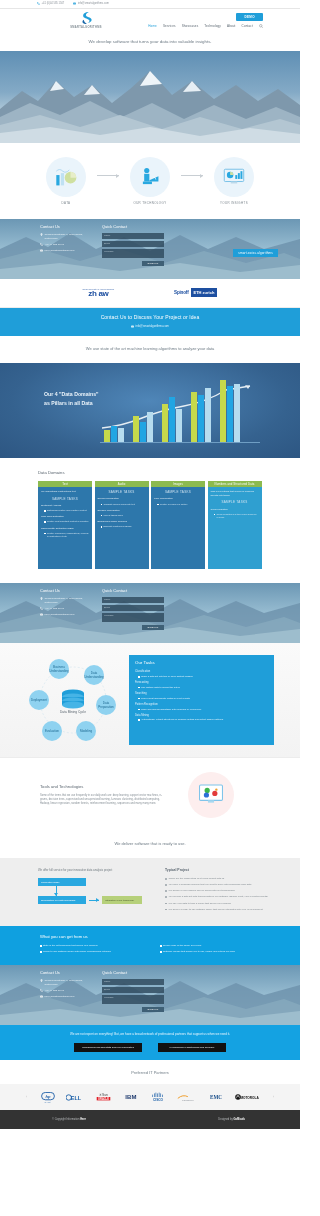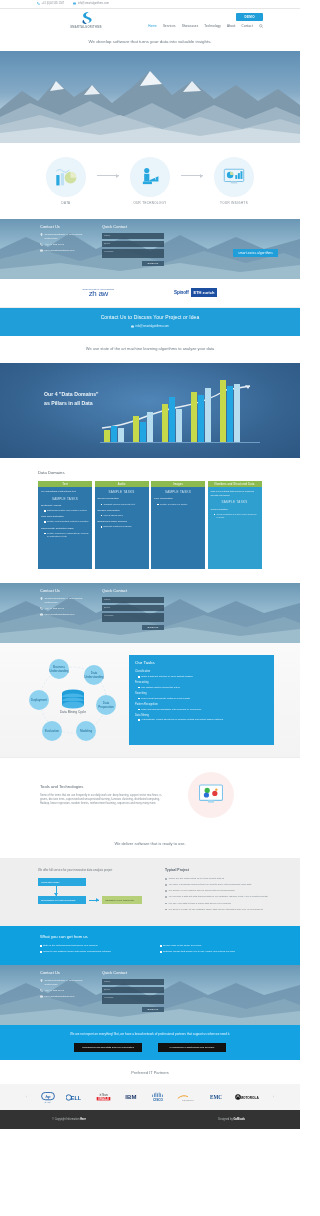--- a/index.html
+++ b/index.html
@@ -65,21 +65,21 @@
                 align-items:center; justify-content:center; margin-top:1px;}
   .qform .subwrap{display:flex;}
   .smart-tag { position:absolute; right:22px; top:30px; background:#1f9ed9; color:#fff;
                font-size:3px; padding:2px 5px; letter-spacing:.2px;}
 
   
   .logobar { height:29px; display:flex; align-items:center; justify-content:center; gap:60px;
              border-bottom:0.5px solid #ececec;}
   .zhaw { text-align:center; }
   .zhaw .sm { font-size:1.7px; color:#1d4fa0; letter-spacing:0.1px; line-height:1.35; }
-  .zhaw .big { font-size:8px; font-weight:normal; color:#1d4fa0; line-height:0.85; letter-spacing:-0.3px; margin-top:1px;}
+  .zhaw .big { font-size:8px; font-weight:bold; color:#1d4fa0; line-height:0.85; letter-spacing:-0.3px; margin-top:1px;}
   .eth { display:flex; align-items:center; gap:2px; }
   .eth .sp { font-size:4.6px; color:#1d4fa0; font-weight:bold; letter-spacing:-0.2px;}
   .eth .box { background:#1d4fa0; color:#fff; font-size:4px; padding:1.5px 3px; font-weight:bold;}
 
   
   .cta { background:#1f9ed9; padding:6px 0 7px; text-align:center; }
   .cta h2 { font-size:5px; color:#fff; font-weight:normal; letter-spacing:.1px;}
   .cta .mail { font-size:2.8px; color:#e3f3fc; margin-top:3px; display:flex;
                justify-content:center; align-items:center; gap:1.5px;}
   .cta .mail .ic{width:3px;height:3px;color:#fff;}

